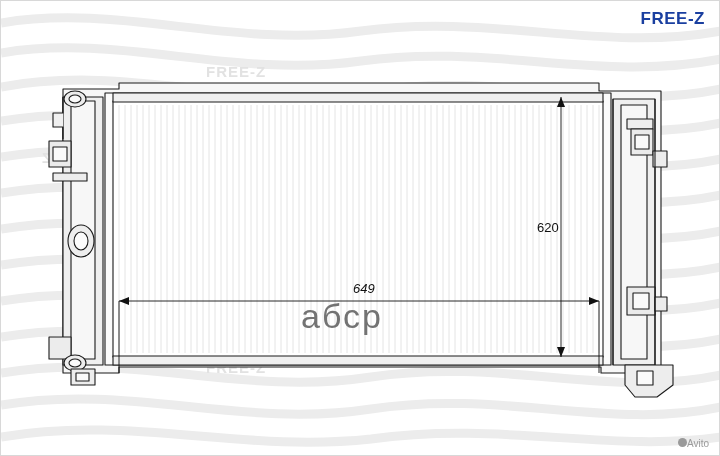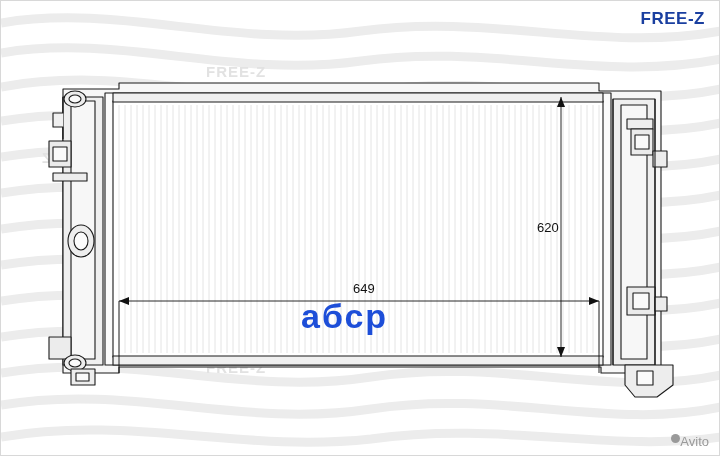--- a/index.html
+++ b/index.html
@@ -45,37 +45,37 @@
     user-select: none;
   }
   .wm.flip {
     transform: scaleX(-1);
   }
   .wm-center {
     position: absolute;
     left: 300px;
     top: 296px;
     font-size: 34px;
-    font-weight: bold;
-    color: #1d4ed8;
+    font-weight: normal;
+    color: #737373;
     letter-spacing: 2px;
     font-family: "Liberation Sans", sans-serif;
     user-select: none;
   }
   .dimlabel {
     position: absolute;
     font-size: 13px;
     color: #111111;
     font-family: "Liberation Sans", sans-serif;
   }
   .avito {
     position: absolute;
     right: 10px;
     bottom: 6px;
-    font-size: 13px;
+    font-size: 10px;
     color: #9a9a9a;
     font-family: "Liberation Sans", sans-serif;
     display: flex;
     align-items: flex-start;
     gap: 0;
   }
   .avito-dot {
     display: inline-block;
     width: 9px;
     height: 9px;
@@ -263,21 +263,21 @@
       <line x1="118" y1="300" x2="598" y2="300"></line>
       <polygon points="118,300 128,296 128,304" fill="#111111" stroke="none"></polygon>
       <polygon points="598,300 588,296 588,304" fill="#111111" stroke="none"></polygon>
 
       <line x1="560" y1="96" x2="560" y2="356"></line>
       <polygon points="560,96 556,106 564,106" fill="#111111" stroke="none"></polygon>
       <polygon points="560,356 556,346 564,346" fill="#111111" stroke="none"></polygon>
     </g>
   </svg>
 
-  <div class="dimlabel" style="left:352px; top:280px;">649</div>
+  <div class="dimlabel" style="left:352px; top:280px;font-style:italic;">649</div>
   <div class="dimlabel" style="left:536px; top:219px;">620</div>
 
   <div class="wm-center">абср</div>
 
   <div class="brand">FREE-Z</div>
 
   <div class="avito">
     <span class="avito-dot"></span>
     <span>Avito</span>
   </div>

